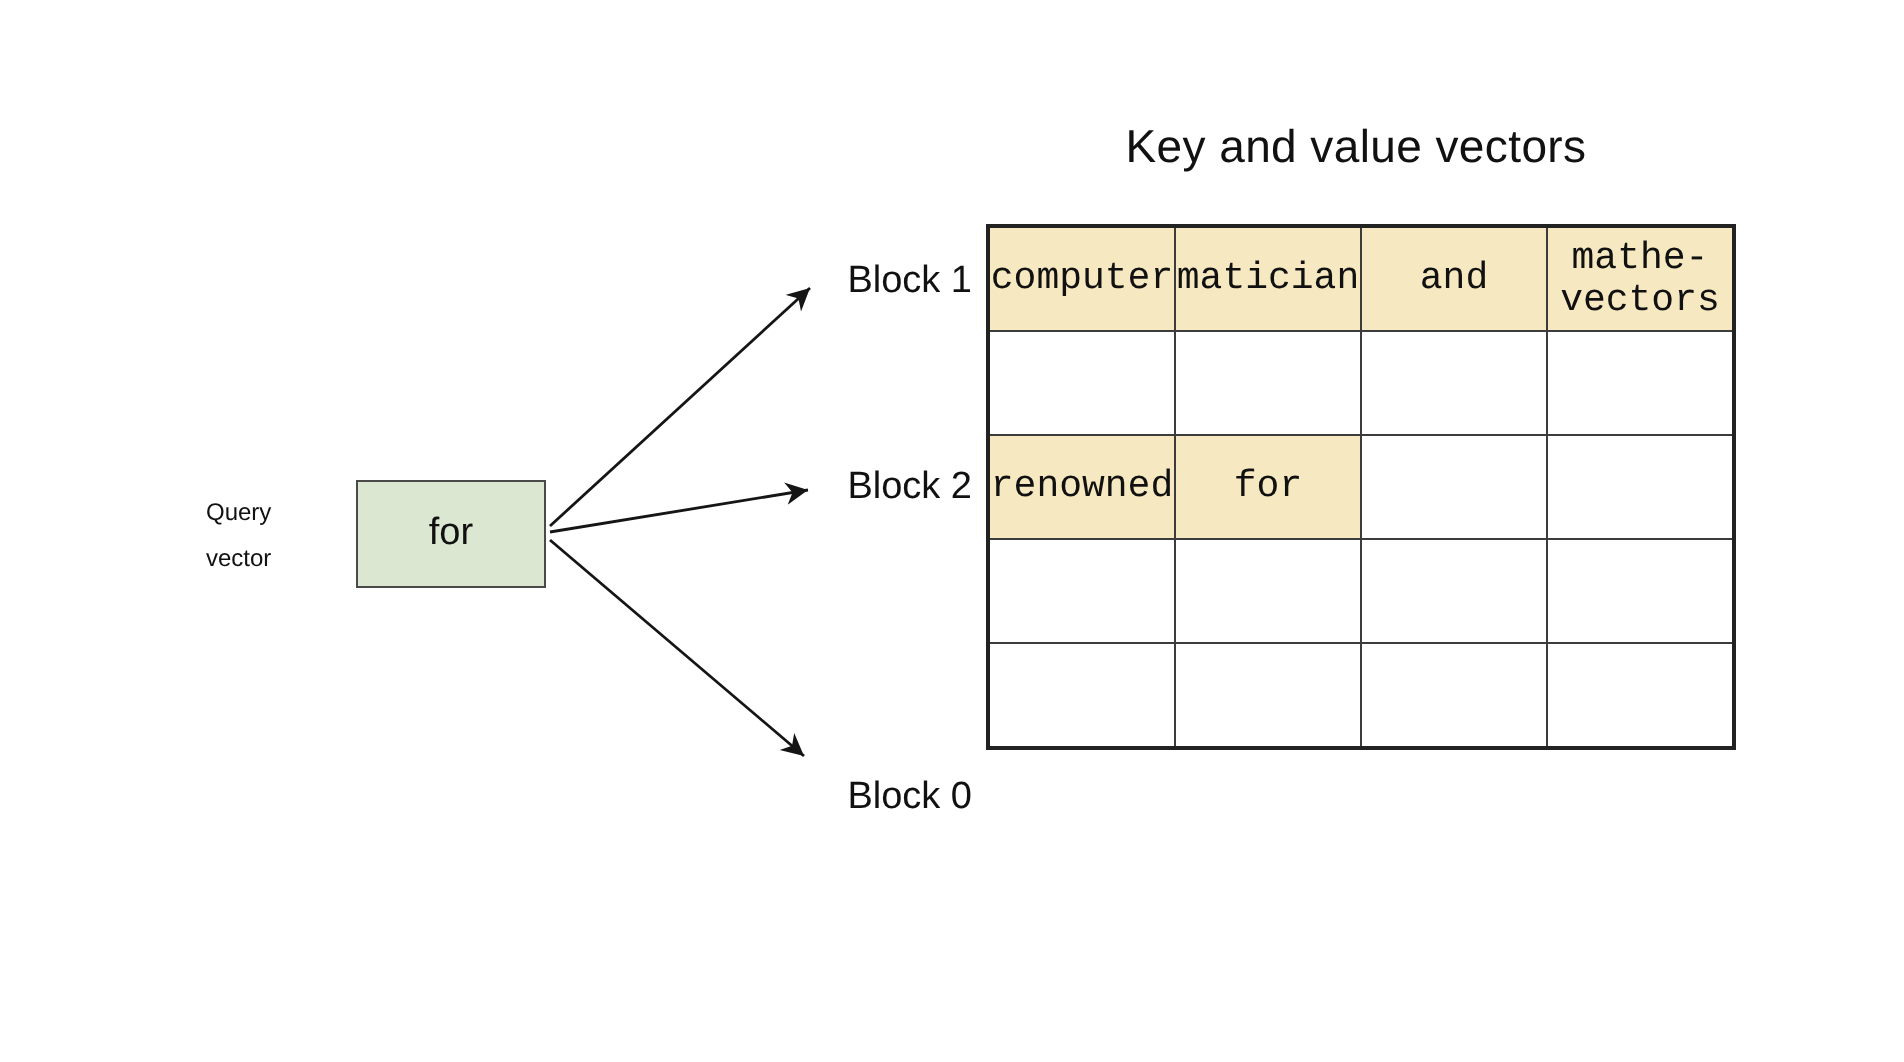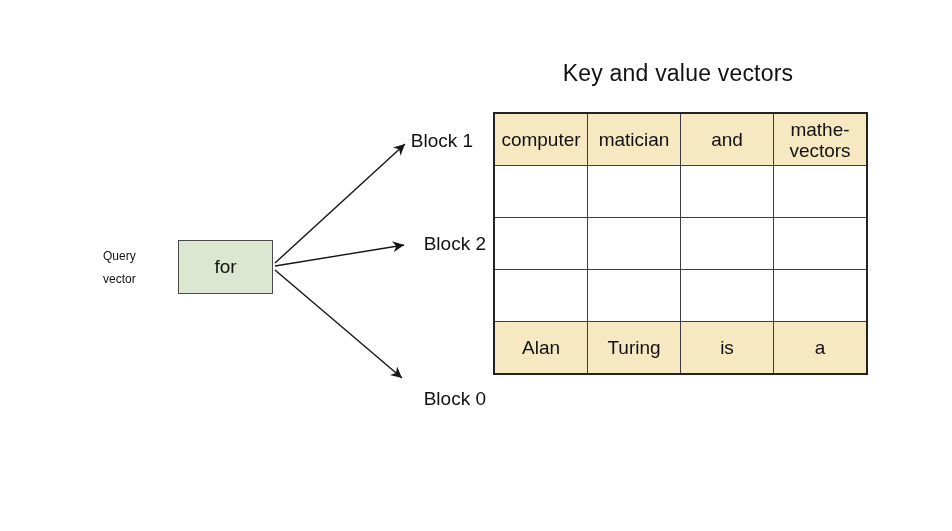--- a/index.html
+++ b/index.html
@@ -66,21 +66,21 @@
   .block-label {
     position: absolute;
     left: 398px;
     width: 88px;
     height: 24px;
     line-height: 24px;
     text-align: right;
     font-size: 19px;
     white-space: nowrap;
   }
-  .block-label.b1 { top: 89px; text-align: center; }
+  .block-label.b1 { top: 89px; }
   .block-label.b2 { top: 192px; }
   .block-label.b0 { top: 347px; }
   table.kv-table {
     position: absolute;
     left: 493px;
     top: 72px;
     width: 370px;
     border-collapse: collapse;
     table-layout: fixed;
     border: 2px solid #222;
@@ -93,20 +93,21 @@
     vertical-align: middle;
     font-size: 19px;
     line-height: 21px;
     padding: 0;
     white-space: pre-line;
     overflow: hidden;
     background: #ffffff;
   }
   table.kv-table td.hl {
     background: var(--hl, #f6e9c2);
+    font-family: Liberation Mono, monospace;
   }
 </style>
 </head>
 <body>
 
 <div class="stage">
 
   <svg class="arrows-svg" viewBox="0 0 952 531" xmlns="http://www.w3.org/2000/svg">
     <defs>
       <marker id="ah" markerWidth="11" markerHeight="11" refX="8" refY="4" orient="auto">
@@ -140,33 +141,33 @@
         <td class="hl">mathe-
 vectors</td>
       </tr>
       <tr>
         <td></td>
         <td></td>
         <td></td>
         <td></td>
       </tr>
       <tr>
+        <td class="hl">renowned</td>
+        <td class="hl">for</td>
+        <td></td>
+        <td></td>
+      </tr>
+      <tr>
         <td></td>
         <td></td>
         <td></td>
         <td></td>
       </tr>
       <tr>
         <td></td>
         <td></td>
         <td></td>
         <td></td>
       </tr>
-      <tr>
-        <td class="hl">Alan</td>
-        <td class="hl">Turing</td>
-        <td class="hl">is</td>
-        <td class="hl">a</td>
-      </tr>
     </tbody>
   </table>
 
 </div>
 
 </body></html>

